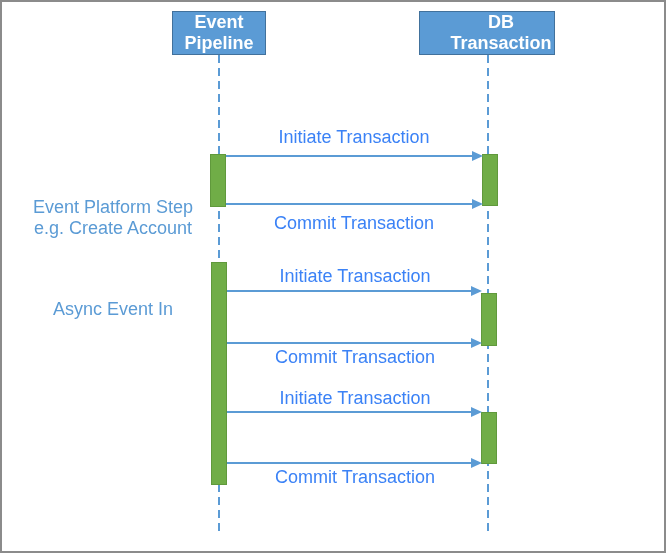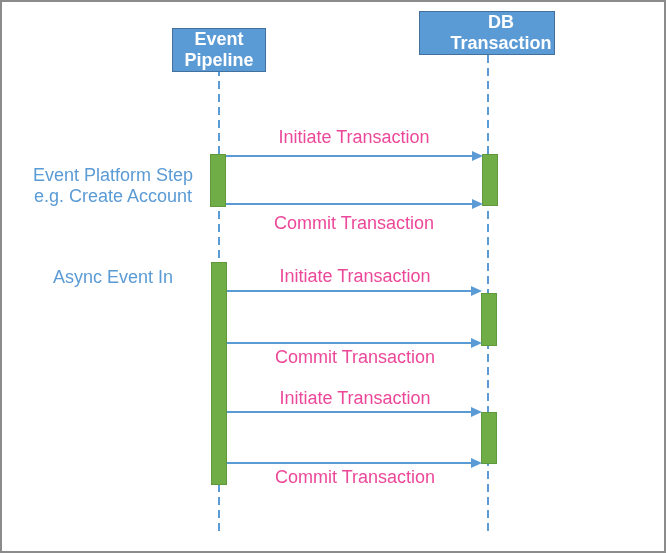--- a/index.html
+++ b/index.html
@@ -60,43 +60,44 @@
     right: -1px;
     top: -4px;
     width: 0;
     height: 0;
     border-top: 5px solid transparent;
     border-bottom: 5px solid transparent;
     border-left: 11px solid #5B9BD5;
   }
   .msg-label {
     position: absolute;
-    color: #ec4899;
+    color: #3b82f6;
     font-size: 18px;
     line-height: 20px;
     text-align: center;
     white-space: nowrap;
     z-index: 4;
   }
   .annotation {
     position: absolute;
     color: #5B9BD5;
     font-size: 18px;
     line-height: 21px;
     text-align: center;
     white-space: pre-line;
     z-index: 4;
+    margin-top: 32px;
   }
 </style>
 </head>
 <body>
 
 <div class="canvas">
 
-  <div class="actor" style="left:170px; top:26px; width:94px; height:44px;">
+  <div class="actor" style="left:170px; top:9px; width:94px; height:44px;">
     <span>Event
 Pipeline</span>
   </div>
   <div class="actor" style="left:417px; top:9px; width:136px; height:44px;padding-left:28px;">
     <span>DB
 Transaction</span>
   </div>
 
   <div class="lifeline" style="left:216px; top:53px; height:477px;"></div>
   <div class="lifeline" style="left:485px; top:53px; height:477px;"></div>

